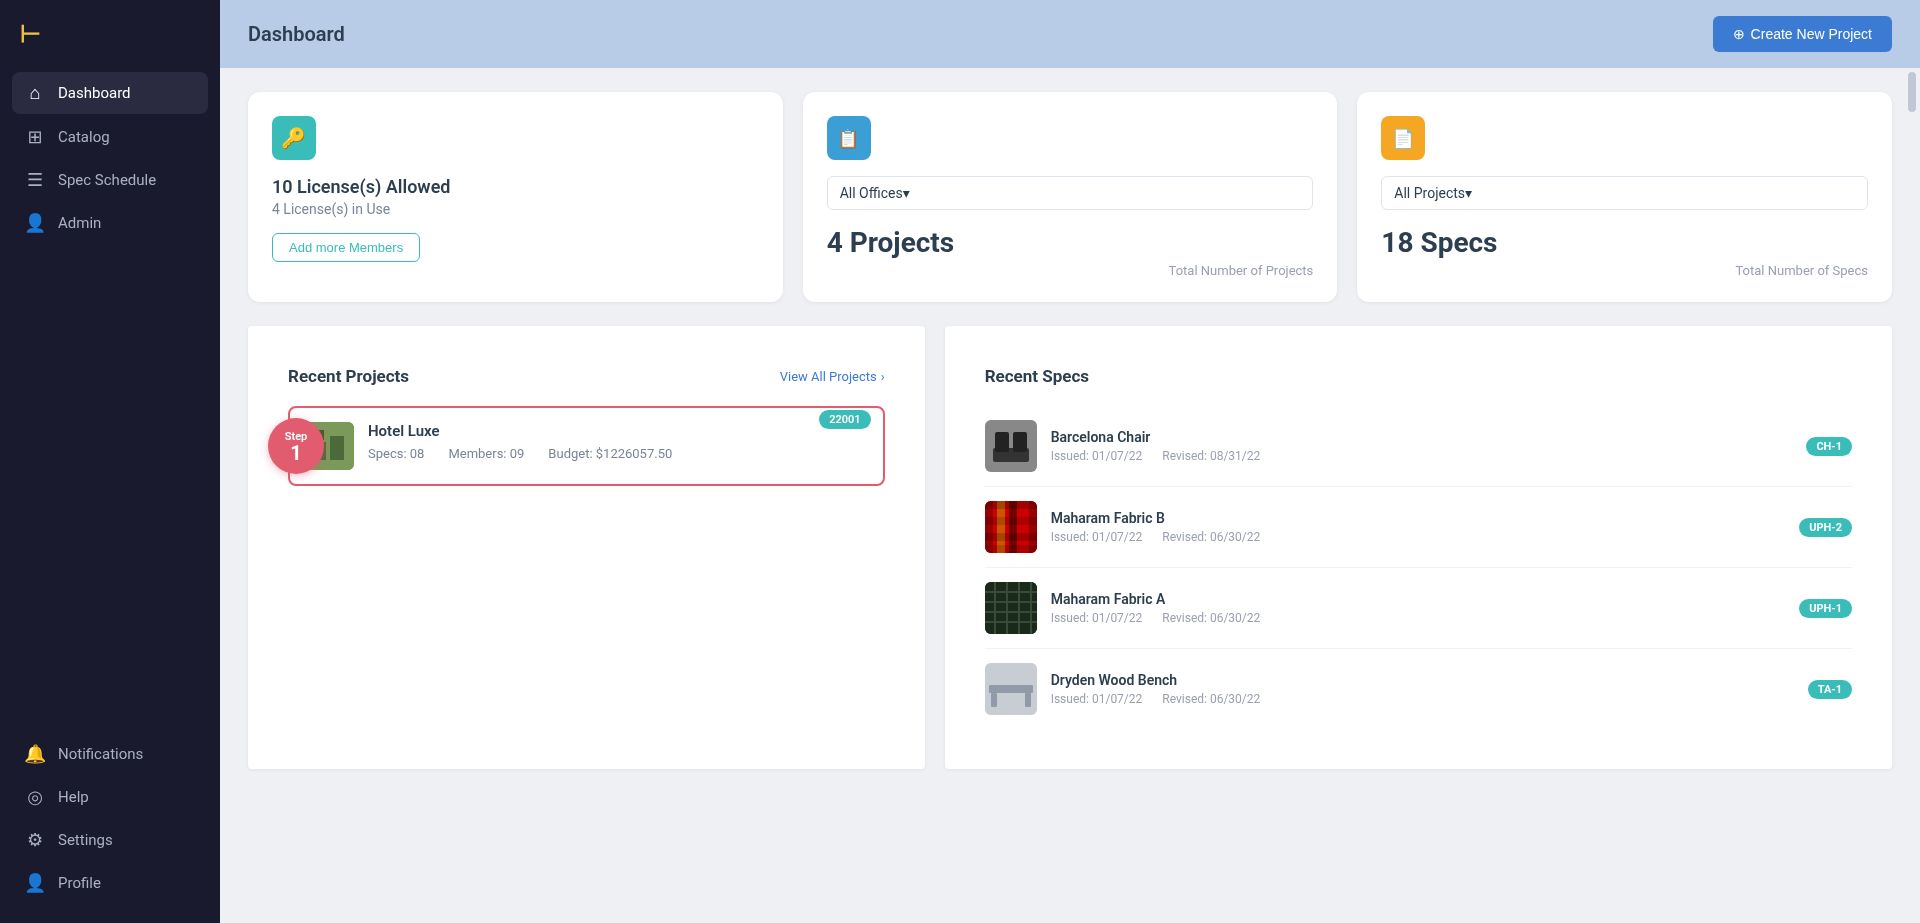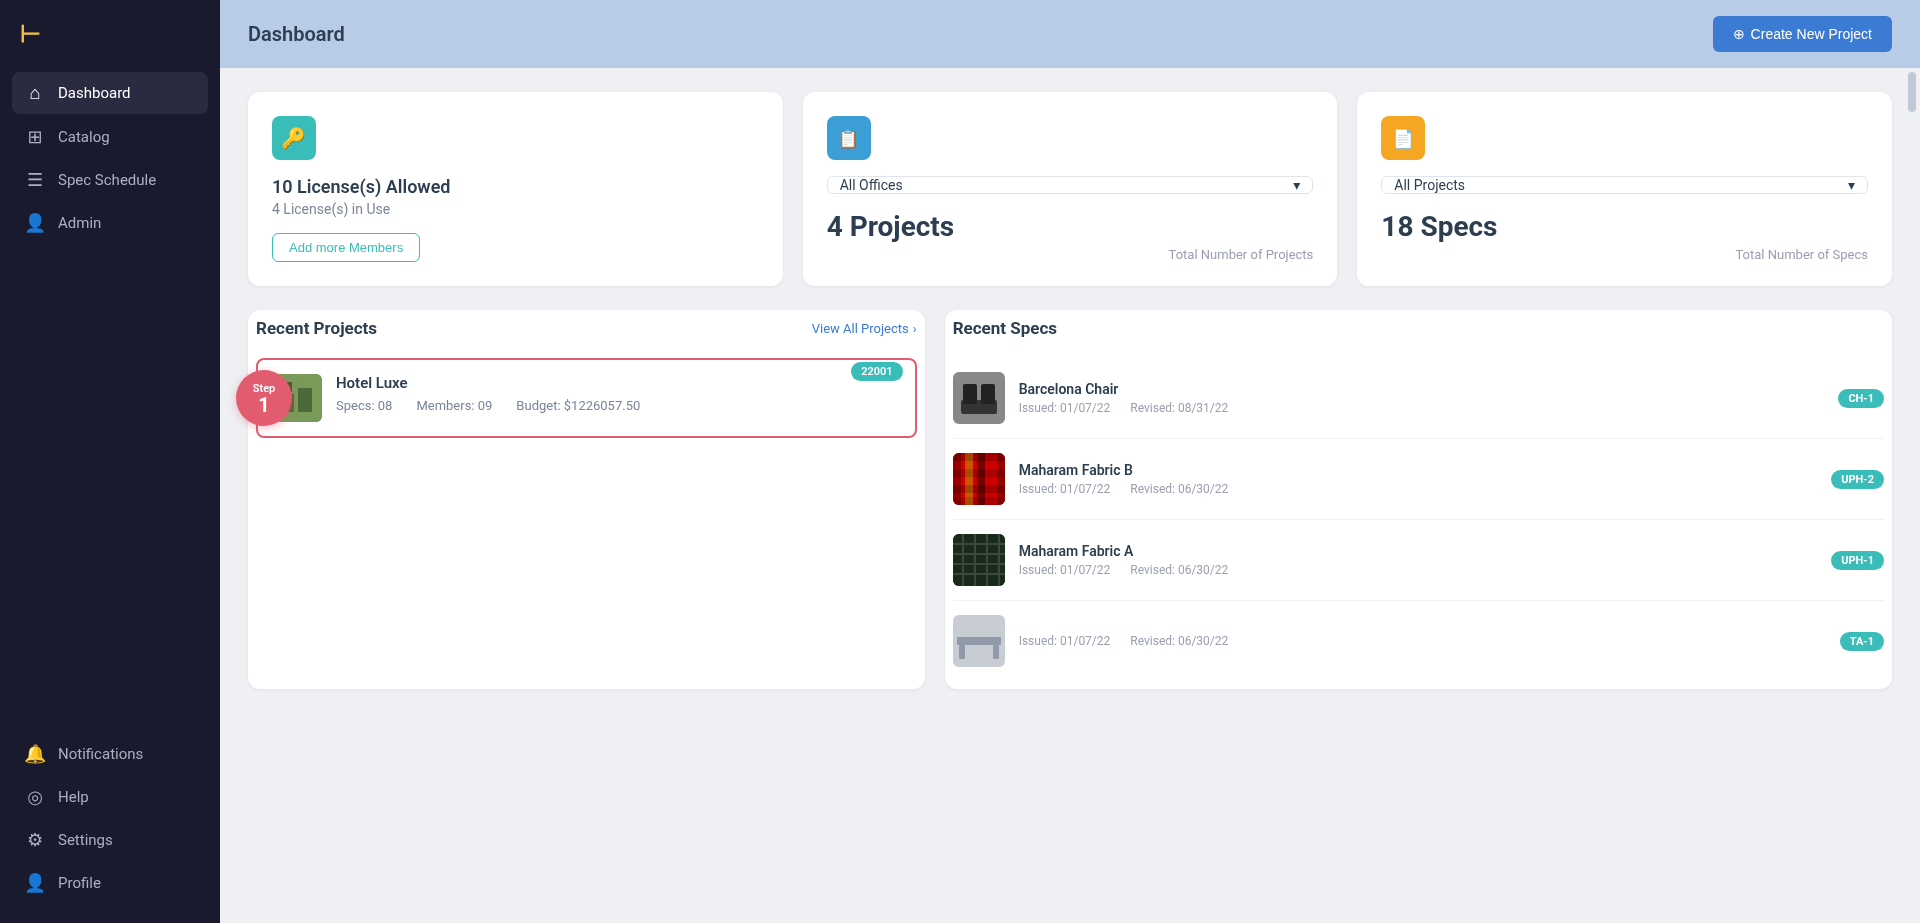--- a/index.html
+++ b/index.html
@@ -135,24 +135,23 @@
       background: white;
       color: #3abcb8;
       padding: 6px 16px;
       border-radius: 6px;
       font-size: 13px;
       cursor: pointer;
     }
     .card-dropdown {
       display: flex;
       align-items: center;
-      justify-content: space-between;
       border: 1px solid #e0e4ec;
       border-radius: 6px;
-      padding: 0 12px;
+      padding: 8px 12px;
       font-size: 14px;
       color: #2c3e50;
       cursor: pointer;
       margin-bottom: 16px;
     }
     .card-big-number {
       font-size: 28px;
       font-weight: 700;
       color: #2c3e50;
       margin-bottom: 4px;
@@ -165,22 +164,22 @@
 
     
     .bottom-row {
       display: grid;
       grid-template-columns: 1fr 1.4fr;
       gap: 20px;
     }
 
     .section-card {
       background: white;
-      border-radius: 12px;
-      padding: 8px;
+      border-radius: 4px;
+      padding: 40px;
       box-shadow: 0 1px 4px rgba(0,0,0,0.06);
     }
     .section-header {
       display: flex;
       align-items: center;
       justify-content: space-between;
       margin-bottom: 20px;
     }
     .section-title {
       font-size: 17px;
@@ -539,20 +538,21 @@
           <div class="spec-item">
             <div class="spec-thumb">
               <svg width="52" height="52" viewBox="0 0 52 52">
                 <rect width="52" height="52" fill="#c8cdd4"></rect>
                 <rect x="4" y="22" width="44" height="8" rx="1" fill="#909aa8"></rect>
                 <rect x="6" y="30" width="6" height="14" rx="1" fill="#909aa8"></rect>
                 <rect x="40" y="30" width="6" height="14" rx="1" fill="#909aa8"></rect>
               </svg>
             </div>
             <div class="spec-info">
+              <div class="spec-name">Dryden Wood Bench</div>
               <div class="spec-meta">
                 <span>Issued: 01/07/22</span>
                 <span>Revised: 06/30/22</span>
               </div>
             </div>
             <div class="spec-badge">TA-1</div>
           </div>
         </div>
       </div>
     </div>

